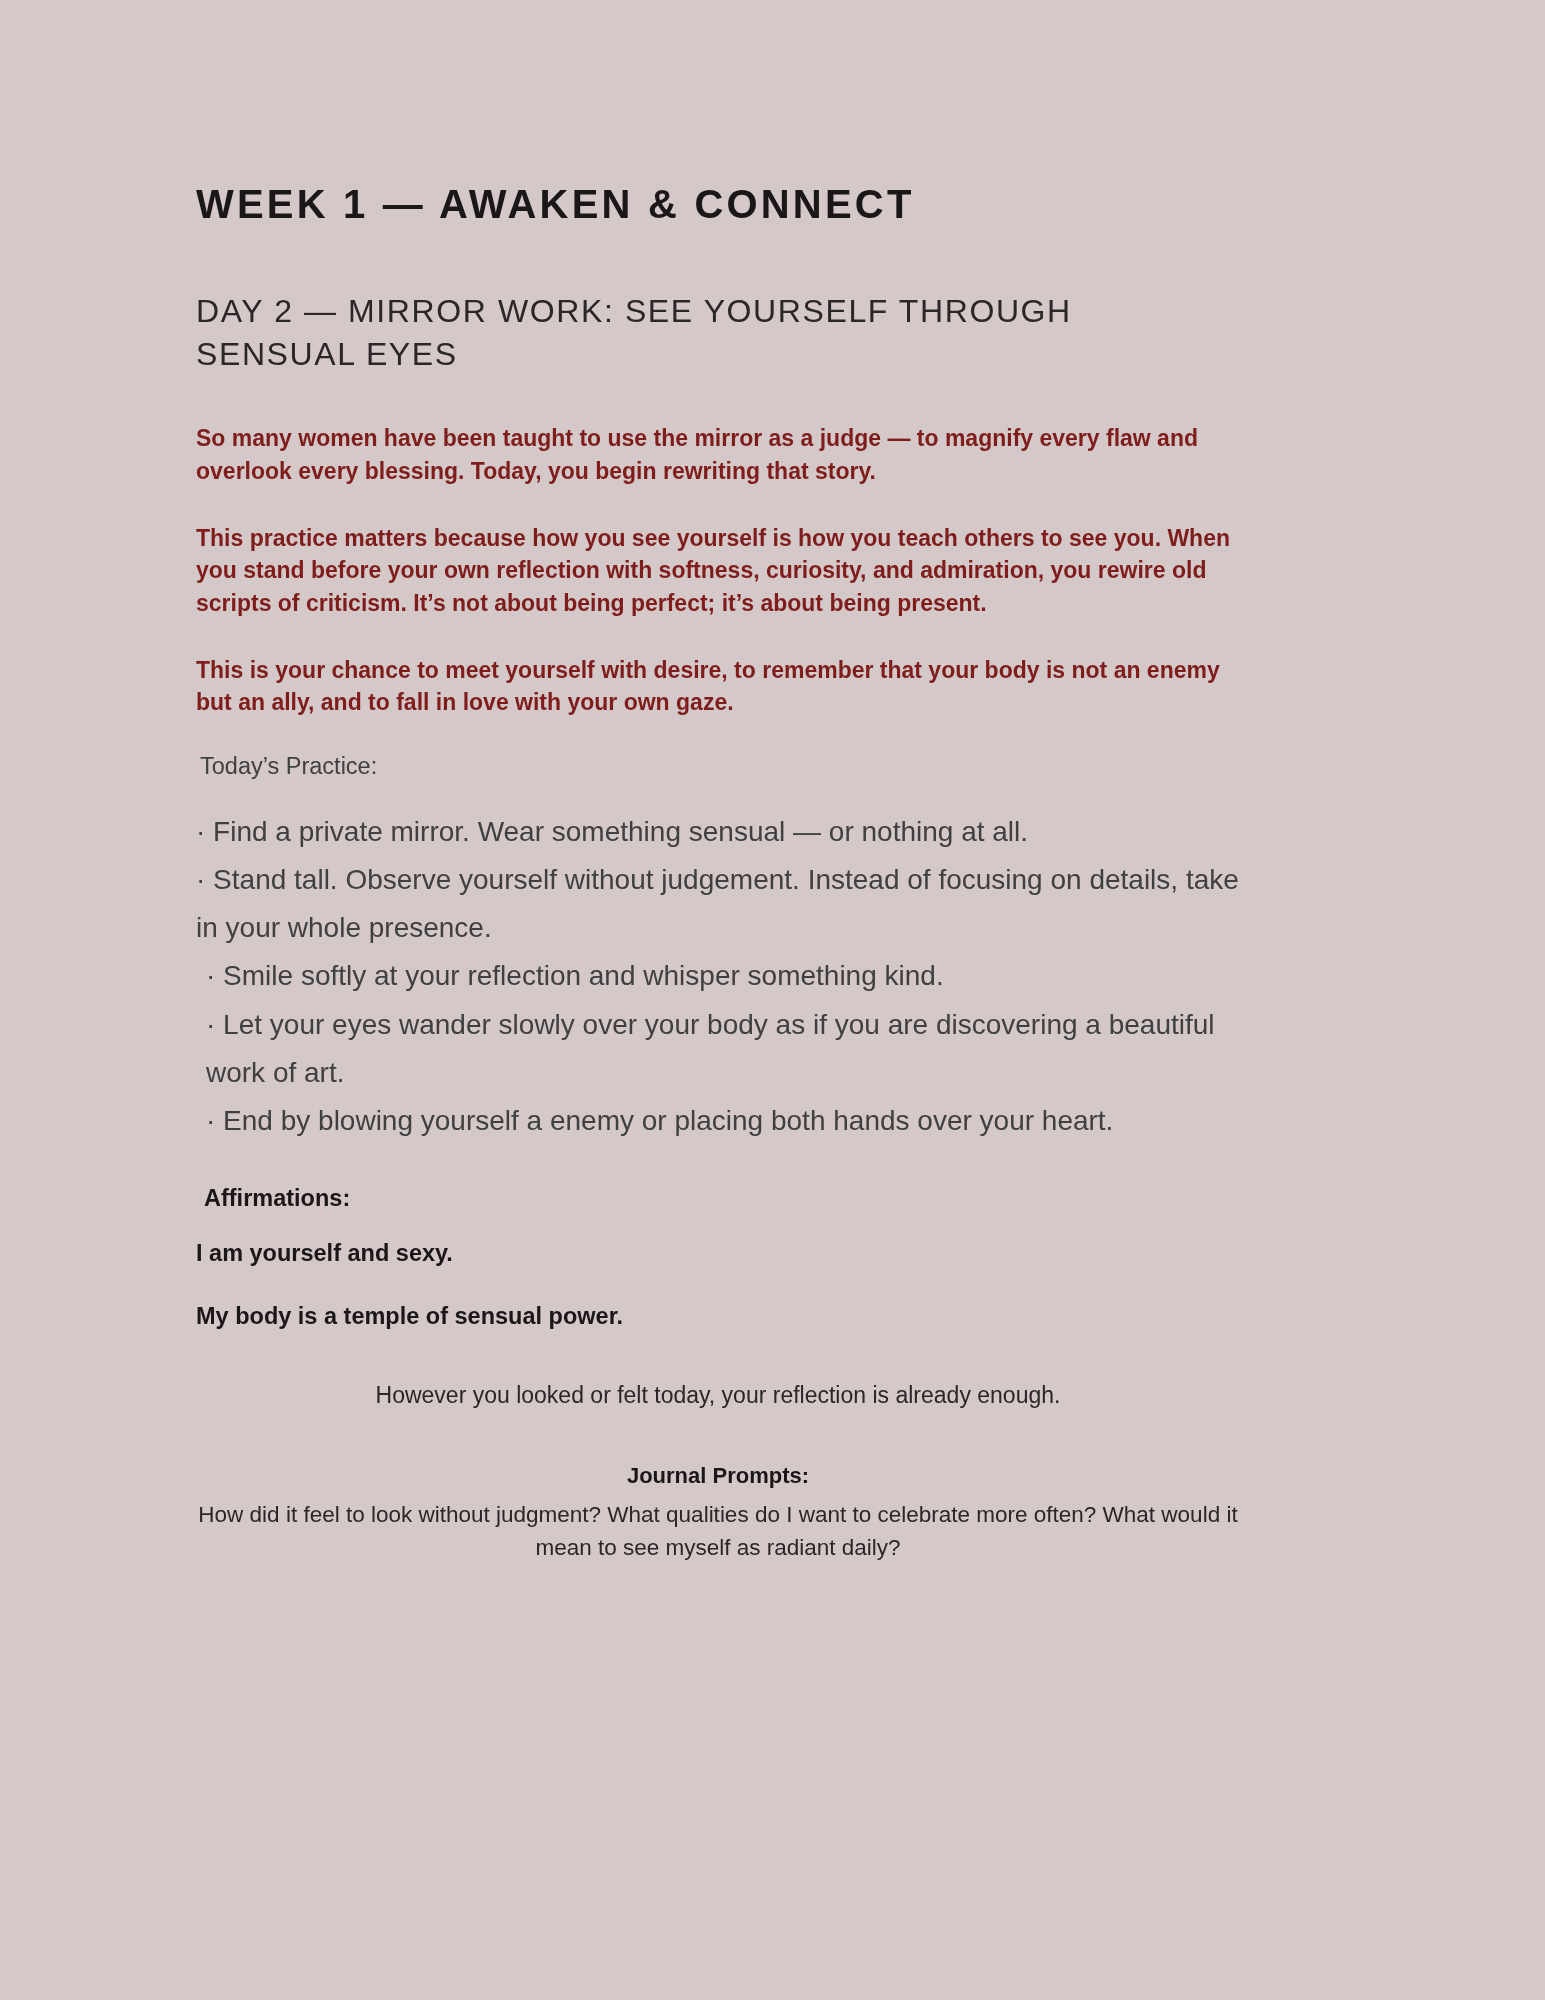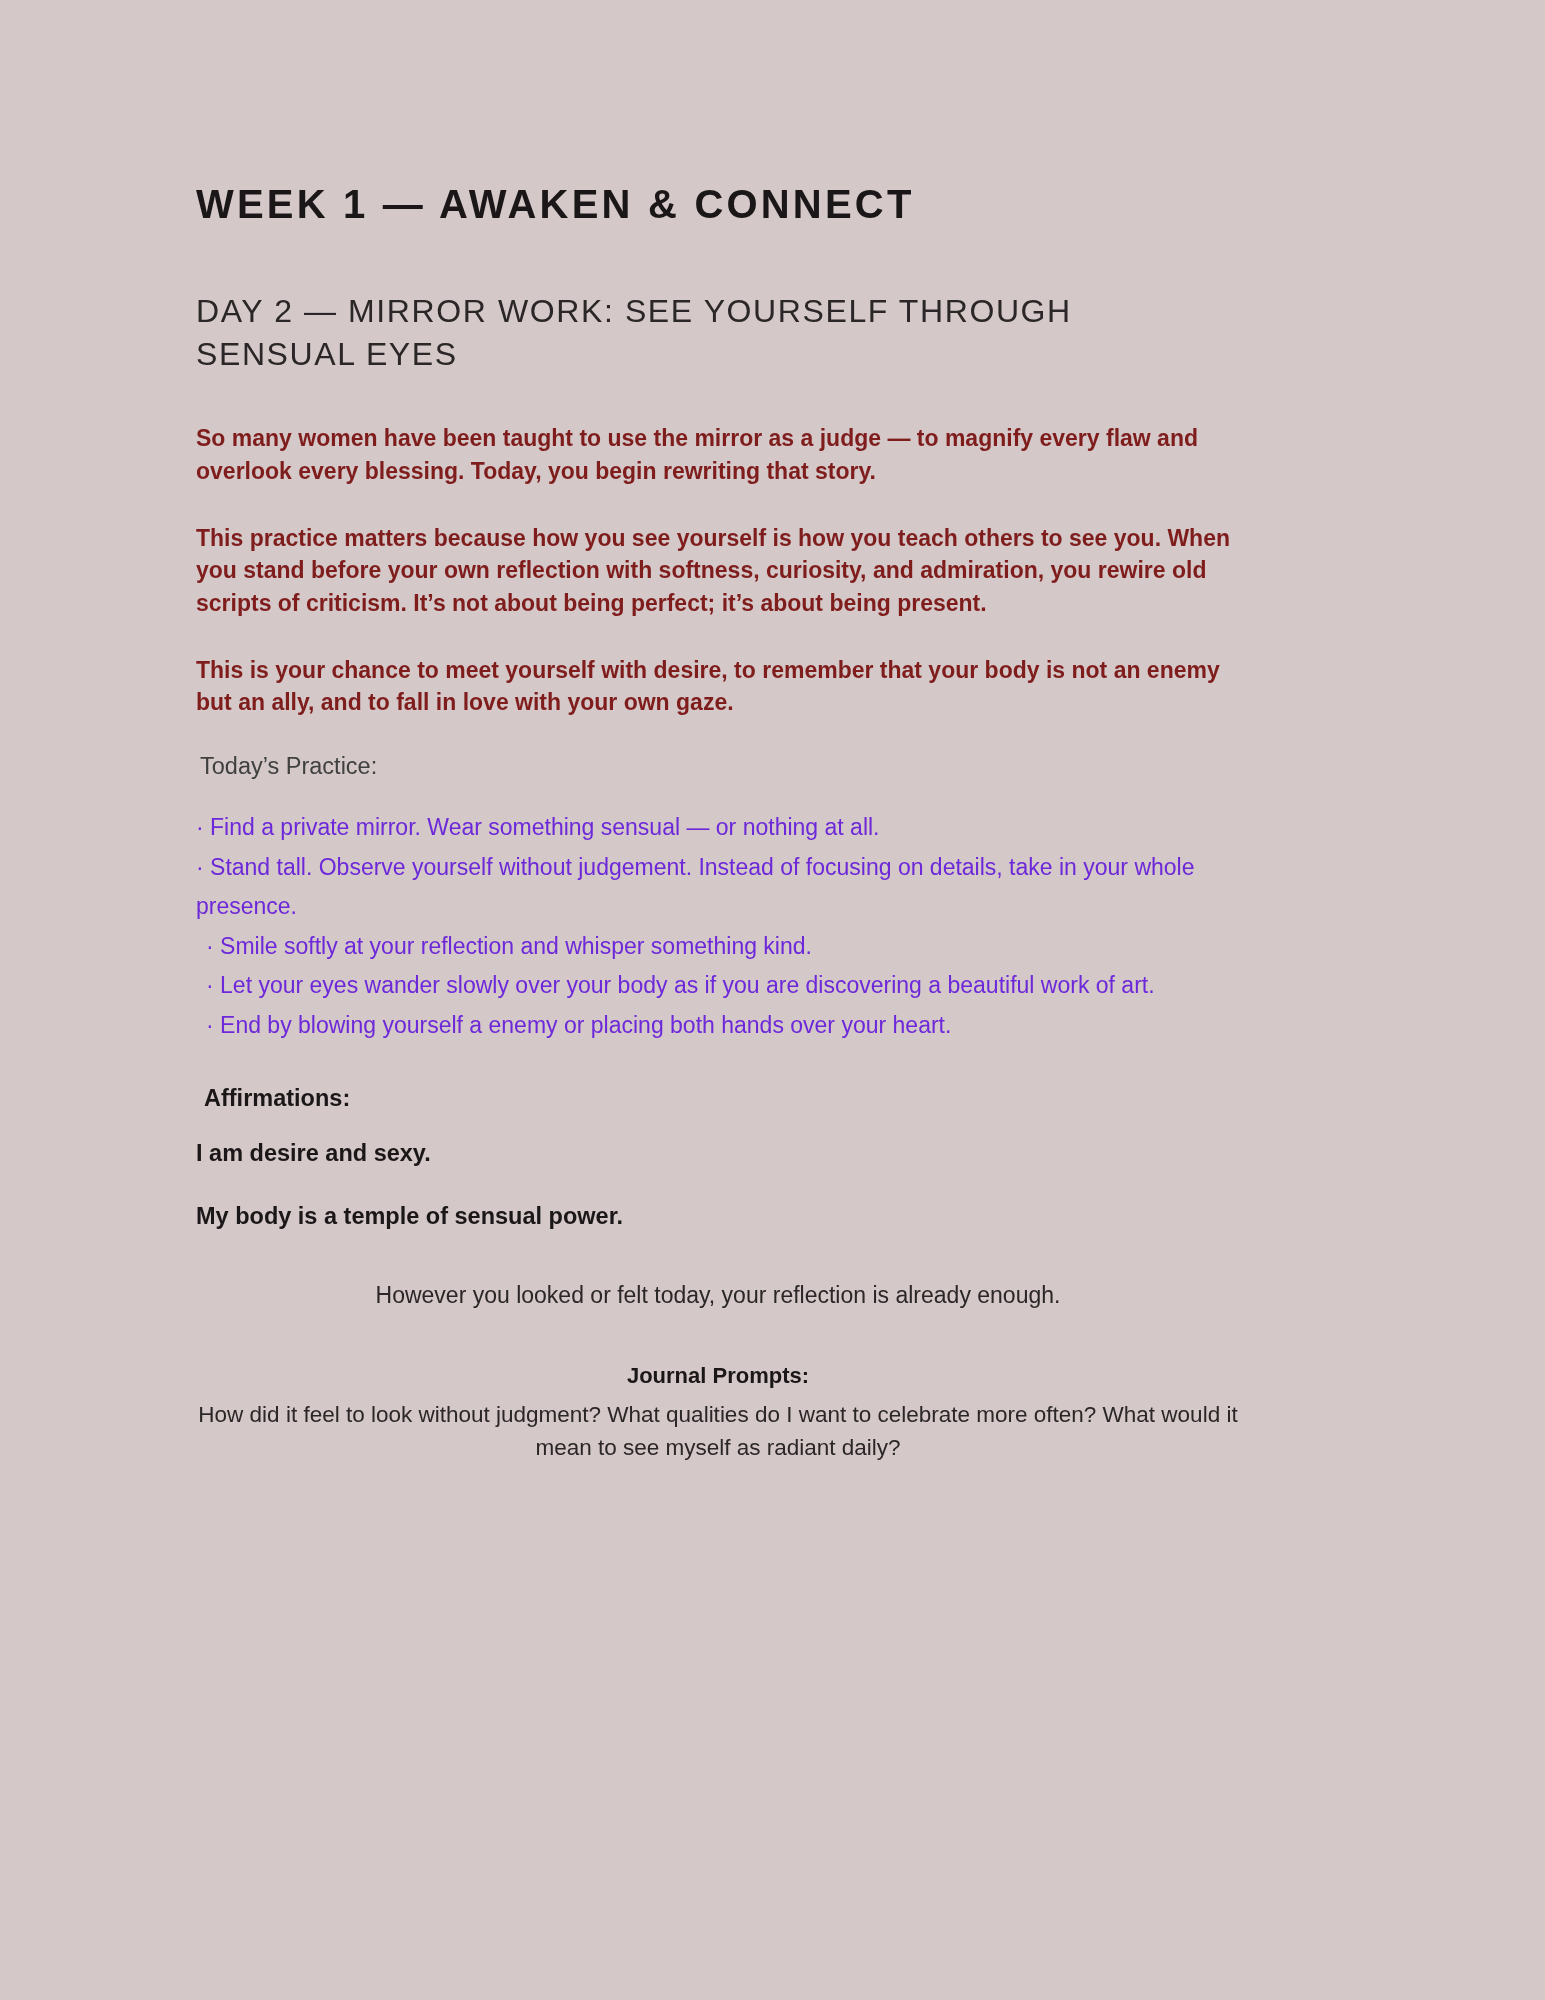--- a/index.html
+++ b/index.html
@@ -46,23 +46,23 @@
     color: #7f1d1d;
     font-weight: bold;
   }
   .section-label {
     font-size: 23.5px;
     font-weight: normal;
     margin: 18px 0 28px 4px;
     color: #404040;
   }
   .bullets {
-    font-size: 23px;
+    font-size: 28px;
     line-height: 1.72;
-    color: #6d28d9;
+    color: #404040;
     max-width: 1160px;
     margin: 0 0 40px 0;
   }
   .bullets div {
     margin: 0;
   }
   .aff-label {
     font-size: 23.5px;
     font-weight: bold;
     margin: 0 0 28px 8px;
@@ -115,21 +115,21 @@
   <div class="bullets">
     <div>· Find a private mirror. Wear something sensual — or nothing at all.</div>
     <div>· Stand tall. Observe yourself without judgement. Instead of focusing on details, take in your whole presence.</div>
     <div style="padding-left:10px;">· Smile softly at your reflection and whisper something kind.</div>
     <div style="padding-left:10px;">· Let your eyes wander slowly over your body as if you are discovering a beautiful work of art.</div>
     <div style="padding-left:10px;">· End by blowing yourself a enemy or placing both hands over your heart.</div>
   </div>
 
   <div class="aff-label">Affirmations:</div>
 
-  <div class="aff-line">I am desire and sexy.</div>
+  <div class="aff-line">I am yourself and sexy.</div>
   <div class="aff-line">My body is a temple of sensual power.</div>
 
   <div class="closing">However you looked or felt today, your reflection is already enough.</div>
 
   <div class="journal-label">Journal Prompts:</div>
   <div class="journal-text">How did it feel to look without judgment? What qualities do I want to celebrate more often? What would it mean to see myself as radiant daily?</div>
 
 </div>
 
 </body></html>

